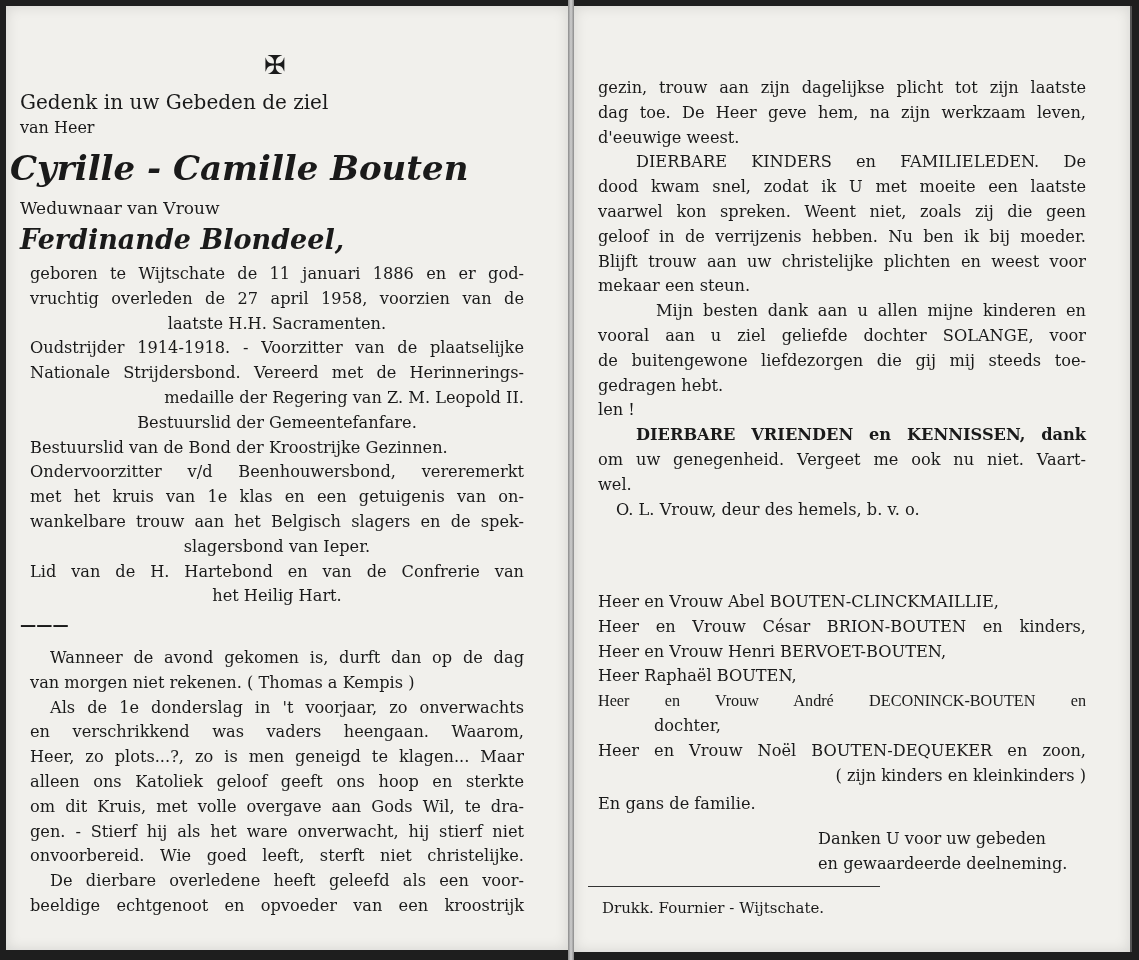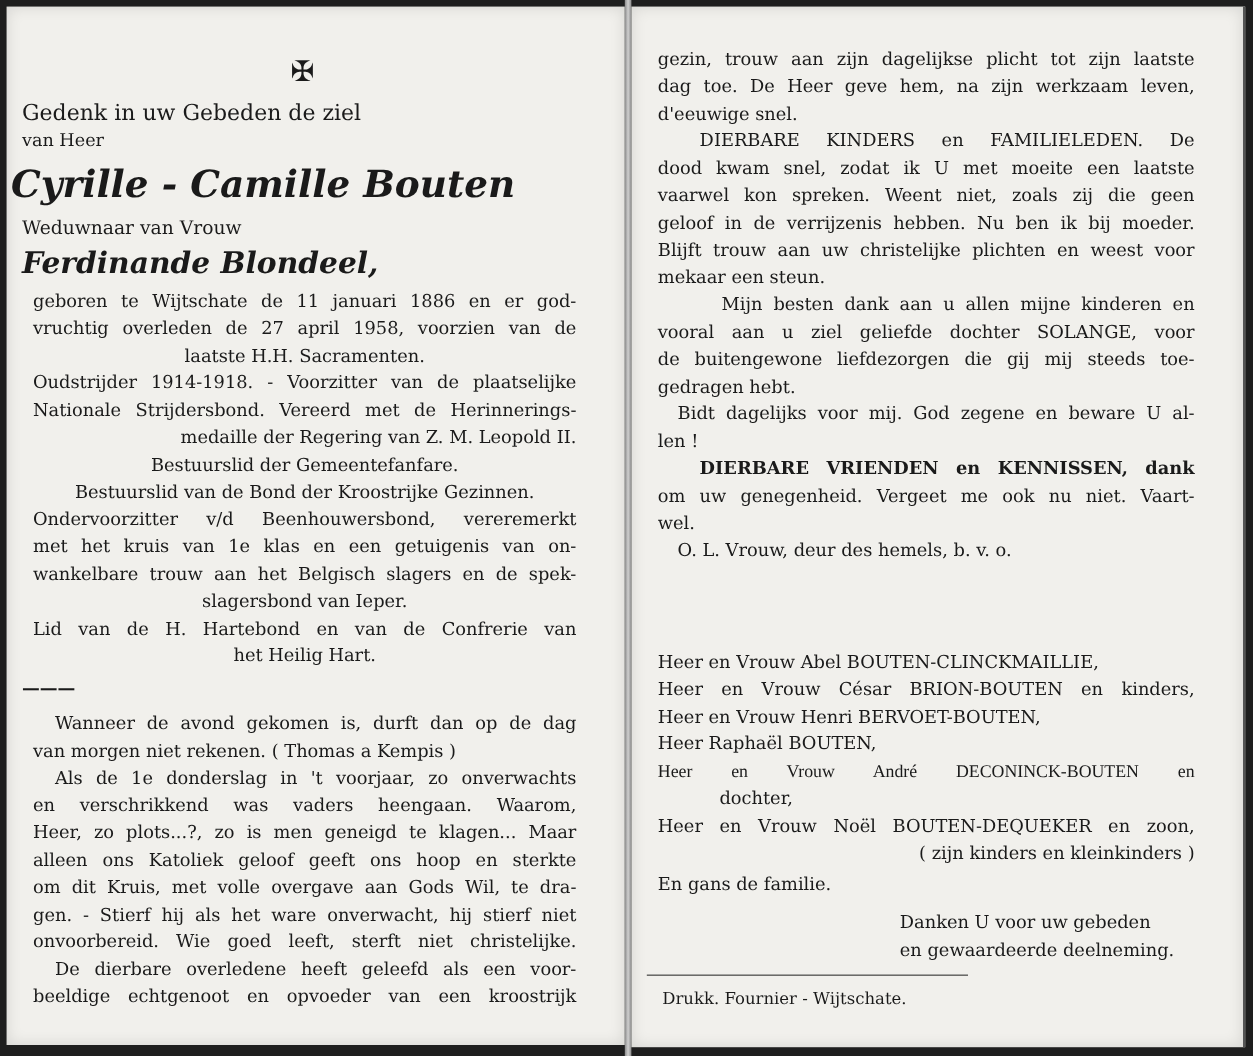--- a/index.html
+++ b/index.html
@@ -49,21 +49,21 @@
 </div>
 
 <div class="block" id="bio" style="left:30px; width:494px; top:262px;">
     <span class="line" style="text-align: justify; text-align-last: justify;">geboren te Wijtschate de 11 januari 1886 en er god-</span>
     <span class="line" style="text-align: justify; text-align-last: justify;">vruchtig overleden de 27 april 1958, voorzien van de</span>
     <span class="line" style="text-align: center;">laatste H.H. Sacramenten.</span>
     <span class="line" style="text-align: justify; text-align-last: justify;">Oudstrijder 1914-1918. - Voorzitter van de plaatselijke</span>
     <span class="line" style="text-align: justify; text-align-last: justify;">Nationale Strijdersbond. Vereerd met de Herinnerings-</span>
     <span class="line" style="text-align: right;">medaille der Regering van Z. M. Leopold II.</span>
     <span class="line" style="text-align: center;">Bestuurslid der Gemeentefanfare.</span>
-    <span class="line" style="text-align: center;">Bestuurslid van de Bond der Kroostrijke Gezinnen.</span>
+    <span class="line" style="">Bestuurslid van de Bond der Kroostrijke Gezinnen.</span>
     <span class="line" style="text-align: justify; text-align-last: justify;">Ondervoorzitter v/d Beenhouwersbond, vereremerkt</span>
     <span class="line" style="text-align: justify; text-align-last: justify;">met het kruis van 1e klas en een getuigenis van on-</span>
     <span class="line" style="text-align: justify; text-align-last: justify;">wankelbare trouw aan het Belgisch slagers en de spek-</span>
     <span class="line" style="text-align: center;">slagersbond van Ieper.</span>
     <span class="line" style="text-align: justify; text-align-last: justify;">Lid van de H. Hartebond en van de Confrerie van</span>
     <span class="line" style="text-align: center;">het Heilig Hart.</span>
   </div>
 
 <div class="block center" style="left:20px; width:520px; top:614px; font-weight:bold;">
   <span class="line">———</span>
@@ -77,34 +77,33 @@
     <span class="line" style="text-align: justify; text-align-last: justify;">Heer, zo plots...?, zo is men geneigd te klagen... Maar</span>
     <span class="line" style="text-align: justify; text-align-last: justify;">alleen ons Katoliek geloof geeft ons hoop en sterkte</span>
     <span class="line" style="text-align: justify; text-align-last: justify;">om dit Kruis, met volle overgave aan Gods Wil, te dra-</span>
     <span class="line" style="text-align: justify; text-align-last: justify;">gen. - Stierf hij als het ware onverwacht, hij stierf niet</span>
     <span class="line" style="text-align: justify; text-align-last: justify;">onvoorbereid. Wie goed leeft, sterft niet christelijke.</span>
     <span class="line" style="padding-left: 20px; text-align: justify; text-align-last: justify;">De dierbare overledene heeft geleefd als een voor-</span>
     <span class="line" style="text-align: justify; text-align-last: justify;">beeldige echtgenoot en opvoeder van een kroostrijk</span>
   </div>
 
 <div class="block" id="rbody" style="left:598px; width:488px; top:42px;">
-    <span class="line" style="text-align: justify; text-align-last: justify;">gezin, trouw aan zijn dagelijkse plicht tot zijn laatste</span>
+    <span class="line" style="text-align: justify; text-align-last: justify; margin-top: 34px;">gezin, trouw aan zijn dagelijkse plicht tot zijn laatste</span>
     <span class="line" style="text-align: justify; text-align-last: justify;">dag toe. De Heer geve hem, na zijn werkzaam leven,</span>
-    <span class="line">d'eeuwige snel.</span>
+    <span class="line">d'eeuwige weest.</span>
     <span class="line" style="padding-left: 38px; text-align: justify; text-align-last: justify;">DIERBARE KINDERS en FAMILIELEDEN. De</span>
     <span class="line" style="text-align: justify; text-align-last: justify;">dood kwam snel, zodat ik U met moeite een laatste</span>
     <span class="line" style="text-align: justify; text-align-last: justify;">vaarwel kon spreken. Weent niet, zoals zij die geen</span>
     <span class="line" style="text-align: justify; text-align-last: justify;">geloof in de verrijzenis hebben. Nu ben ik bij moeder.</span>
     <span class="line" style="text-align: justify; text-align-last: justify;">Blijft trouw aan uw christelijke plichten en weest voor</span>
     <span class="line">mekaar een steun.</span>
     <span class="line" style="padding-left: 58px; text-align: justify; text-align-last: justify;">Mijn besten dank aan u allen mijne kinderen en</span>
     <span class="line" style="text-align: justify; text-align-last: justify;">vooral aan u ziel geliefde dochter SOLANGE, voor</span>
     <span class="line" style="text-align: justify; text-align-last: justify;">de buitengewone liefdezorgen die gij mij steeds toe-</span>
     <span class="line">gedragen hebt.</span>
-    <span class="line" style="padding-left: 18px; text-align: justify; text-align-last: justify;">Bidt dagelijks voor mij. God zegene en beware U al-</span>
     <span class="line">len !</span>
     <span class="line" style="padding-left: 38px; text-align: justify; text-align-last: justify; font-weight: bold;">DIERBARE VRIENDEN en KENNISSEN, dank</span>
     <span class="line" style="text-align: justify; text-align-last: justify;">om uw genegenheid. Vergeet me ook nu niet. Vaart-</span>
     <span class="line">wel.</span>
     <span class="line" style="padding-left: 18px;">O. L. Vrouw, deur des hemels, b. v. o.</span>
   </div>
 
 <div class="block" id="family" style="left:598px; width:488px; top:590px;">
     <span class="line">Heer en Vrouw Abel BOUTEN-CLINCKMAILLIE,</span>
     <span class="line" style="text-align: justify; text-align-last: justify;">Heer en Vrouw César BRION-BOUTEN en kinders,</span>

